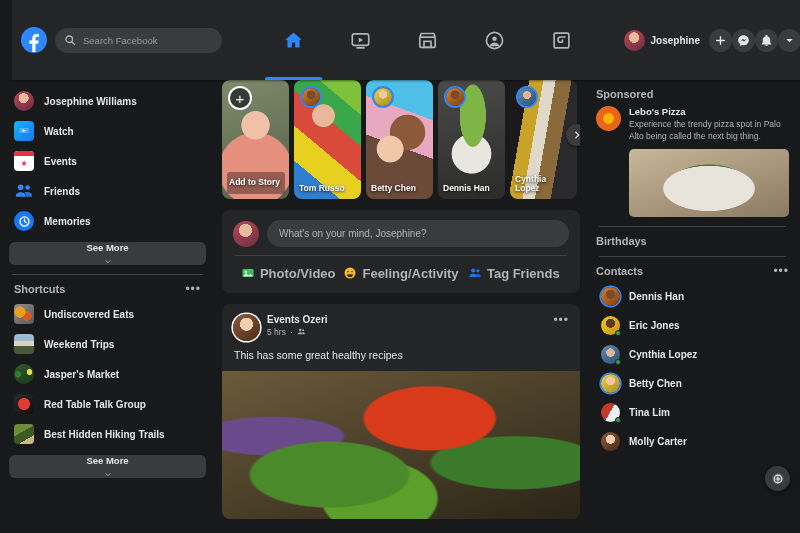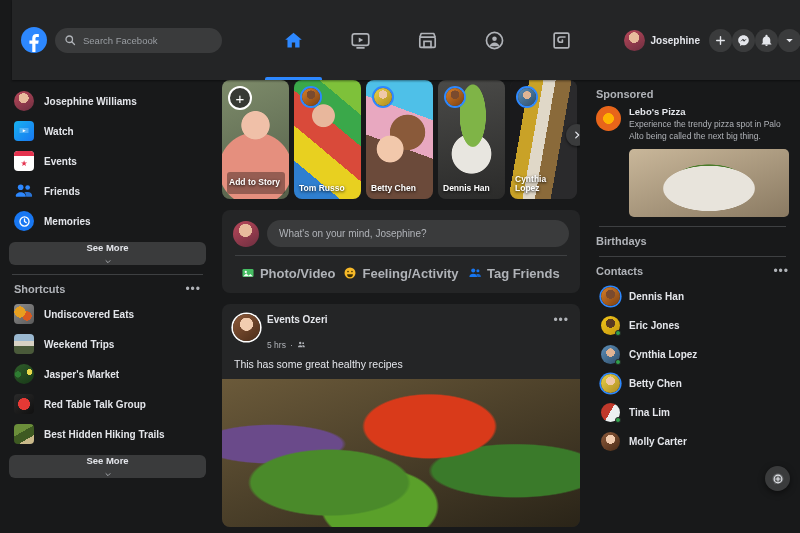--- a/index.html
+++ b/index.html
@@ -146,21 +146,21 @@
     flex: 1; display: flex; align-items: center; justify-content: center; gap: 5px;
     height: 26px; border-radius: 6px; cursor: pointer;
     font-size: 13px; font-weight: bold; color: #b0b3b8;
   }
   .comp-act svg { width: 14px; height: 14px; flex: none; }
 
   .post { padding: 10px 11px 0 11px; overflow: hidden; }
   .post-head { display: flex; align-items: flex-start; gap: 7px; }
   .post-meta { flex: 1; }
   .post-author { font-size: 10px; font-weight: bold; color: #e4e6eb; line-height: 1.25; }
-  .post-sub { display: flex; align-items: center; gap: 4px; font-size: 8.5px; color: #b0b3b8; margin-top: 13px; }
+  .post-sub { display: flex; align-items: center; gap: 4px; font-size: 8.5px; color: #b0b3b8; margin-top: 0; }
   .post-sub svg { width: 9px; height: 9px; }
   .post-text { font-size: 10.5px; color: #e4e6eb; margin: 8px 1px 8px 1px; line-height: 1.3; }
   .post-img { width: 100%; height: 148px; margin: 0 -11px; width: calc(100% + 22px); position: relative; overflow: hidden; }
 
   
   .rightcol { position: absolute; top: 80px; left: 588px; width: 212px; bottom: 0; padding: 8px 11px 0 8px; overflow: hidden; }
   .r-head { font-size: 11px; font-weight: bold; color: #b0b3b8; margin-bottom: 6px; }
   .r-head-row { display: flex; align-items: center; justify-content: space-between; margin-bottom: 5px; }
   .ad { display: flex; gap: 8px; cursor: pointer; }
   .ad-logo { width: 25px; height: 25px; border-radius: 50%; flex: none; overflow: hidden; position: relative; }

